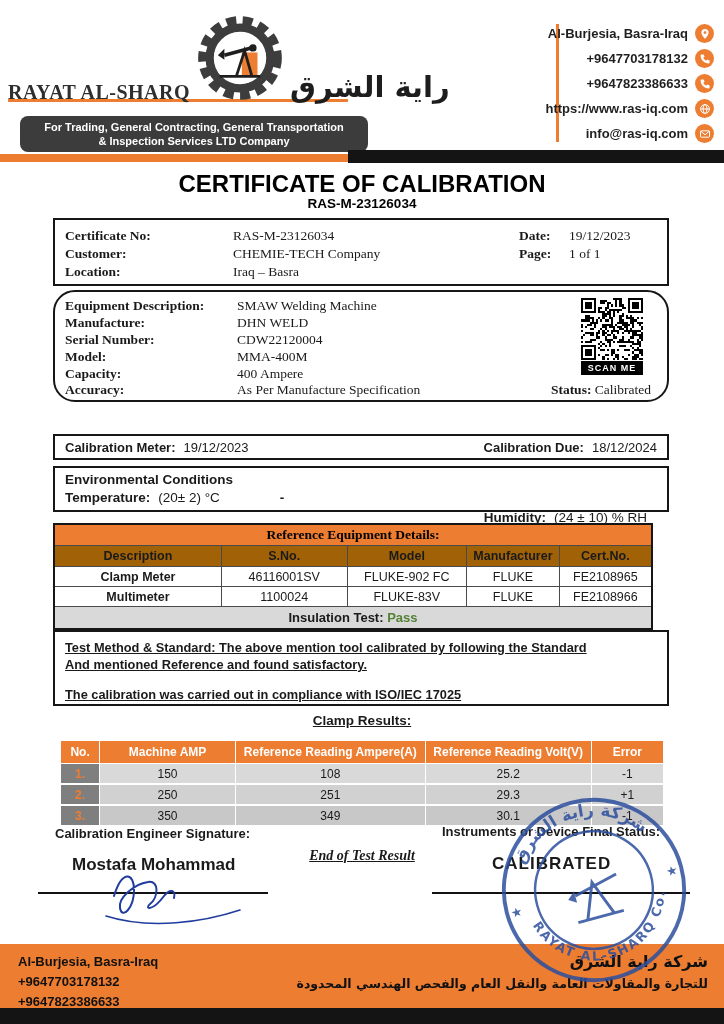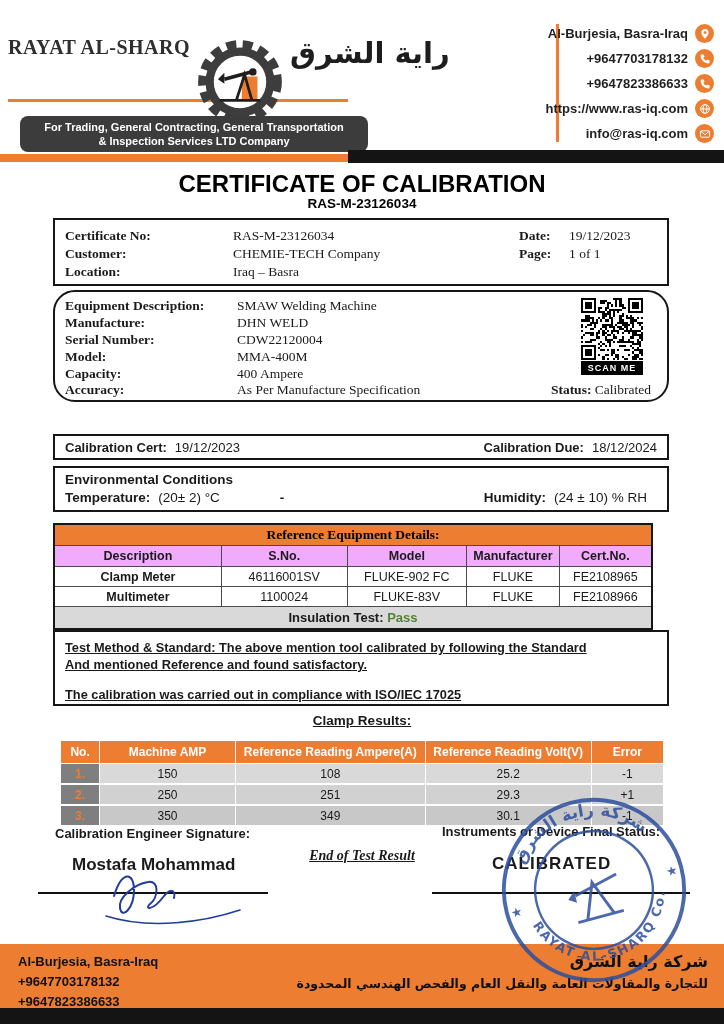--- a/index.html
+++ b/index.html
@@ -1,20 +1,20 @@
 <!DOCTYPE html>
 <html><head>
 <meta charset="utf-8">
 <style>
   html,body{margin:0;padding:0;background:#ffffff;}
   .page{position:relative;width:724px;height:1024px;background:#fff;overflow:hidden;
         font-family:"Liberation Serif",serif;color:#1a1a1a;}
 
   
-  .logo-row{position:absolute;left:8px;top:36px;height:68px;display:flex;align-items:flex-start;gap:4px;z-index:2;}
+  .logo-row{position:absolute;left:8px;top:36px;height:68px;display:flex;align-items:flex-end;gap:4px;z-index:2;}
   .logo-underline{position:absolute;left:8px;top:99px;width:340px;height:3px;background:#ED7D31;z-index:1;}
   .logo-name{font-family:"Liberation Serif",serif;font-weight:bold;font-size:20px;letter-spacing:.5px;color:#2e2e2e;white-space:nowrap;}
   .logo-gear{width:92px;height:92px;z-index:3;}
   .logo-ar{font-family:"DejaVu Sans",sans-serif;font-weight:bold;font-size:29px;color:#1d1d1d;direction:rtl;white-space:nowrap;}
   .tagline{position:absolute;left:8px;top:116px;width:336px;background:#3c3c3c;border-radius:8px;
            color:#fff;font-family:"Liberation Sans",sans-serif;font-weight:bold;font-size:11px;
            text-align:center;padding:4px 6px;line-height:14px;z-index:2;margin-left:12px;}
   .contact{position:absolute;right:10px;top:24px;display:flex;flex-direction:column;gap:6px;align-items:flex-end;}
   .contact-row{display:flex;align-items:center;gap:7px;}
   .contact-text{font-family:"Liberation Sans",sans-serif;font-weight:bold;font-size:13px;color:#1f1f1f;}
@@ -51,29 +51,29 @@
               letter-spacing:1px;padding:2px 0;margin-top:1px;}
 
   .box3{top:434px;height:26px;display:flex;align-items:center;padding:0 10px;
         font-family:"Liberation Sans",sans-serif;font-size:13px;}
   .box3 .gap{width:8px;}
   .b3-right{margin-left:auto;display:flex;}
 
   .box4{top:466px;height:46px;padding:4px 10px;font-family:"Liberation Sans",sans-serif;font-size:13.5px;}
   .env-line2{display:flex;margin-top:3px;text-align:right;}
   .env-dash{margin-left:60px;font-weight:bold;}
-  .env-right{margin-left:auto;display:flex;margin-right:10px;}
+  .env-right{margin-left:auto;display:flex;margin-right:10px;margin-top:20px;}
 
   
   .ref-wrap{position:absolute;left:53px;top:523px;width:600px;}
   table{border-collapse:collapse;width:100%;}
   .ref-wrap table{border:2px solid #161616;}
   .ref-wrap td,.ref-wrap th{border:1px solid #4a4a4a;text-align:center;padding:0;}
   .ref-title{background:#ED7D31;font-family:"Liberation Serif",serif;font-weight:bold;font-size:13.5px;height:20px;color:#000;}
-  .ref-head th{font-family:"Liberation Sans",sans-serif;font-weight:bold;font-size:12.5px;height:20px;background:#f0abfc;}
+  .ref-head th{font-family:"Liberation Sans",sans-serif;font-weight:bold;font-size:12.5px;height:20px;background:#a16207;}
   .ref-row td{font-family:"Liberation Sans",sans-serif;font-size:12.5px;height:19px;}
   .ref-row td:first-child{font-weight:bold;}
   .ins-row td{background:#D9D9D9;height:21px;font-family:"Liberation Sans",sans-serif;font-size:13px;}
   .ins-lbl{font-weight:bold;}
   .ins-val{font-weight:bold;color:#538135;}
 
   
   .box5{top:630px;height:76px;padding:7px 10px;font-family:"Liberation Sans",sans-serif;
         font-weight:bold;font-size:12.8px;line-height:17px;}
   .box5 .u{text-decoration:underline;}
@@ -545,21 +545,21 @@
               <rect x="27" y="28" width="1" height="1"></rect>
               <rect x="28" y="28" width="1" height="1"></rect>
             </g>
         </g>
       </svg>
       <div class="qr-caption">SCAN ME</div>
     </div>
   </div>
 
   <div class="box box3">
-    <span class="lbl">Calibration Cert:</span>
+    <span class="lbl">Calibration Meter:</span>
     <span class="gap"></span>
     <span>19/12/2023</span>
     <span class="b3-right">
       <span class="lbl">Calibration Due:</span>
       <span class="gap"></span>
       <span>18/12/2024</span>
     </span>
   </div>
 
   <div class="box box4">

